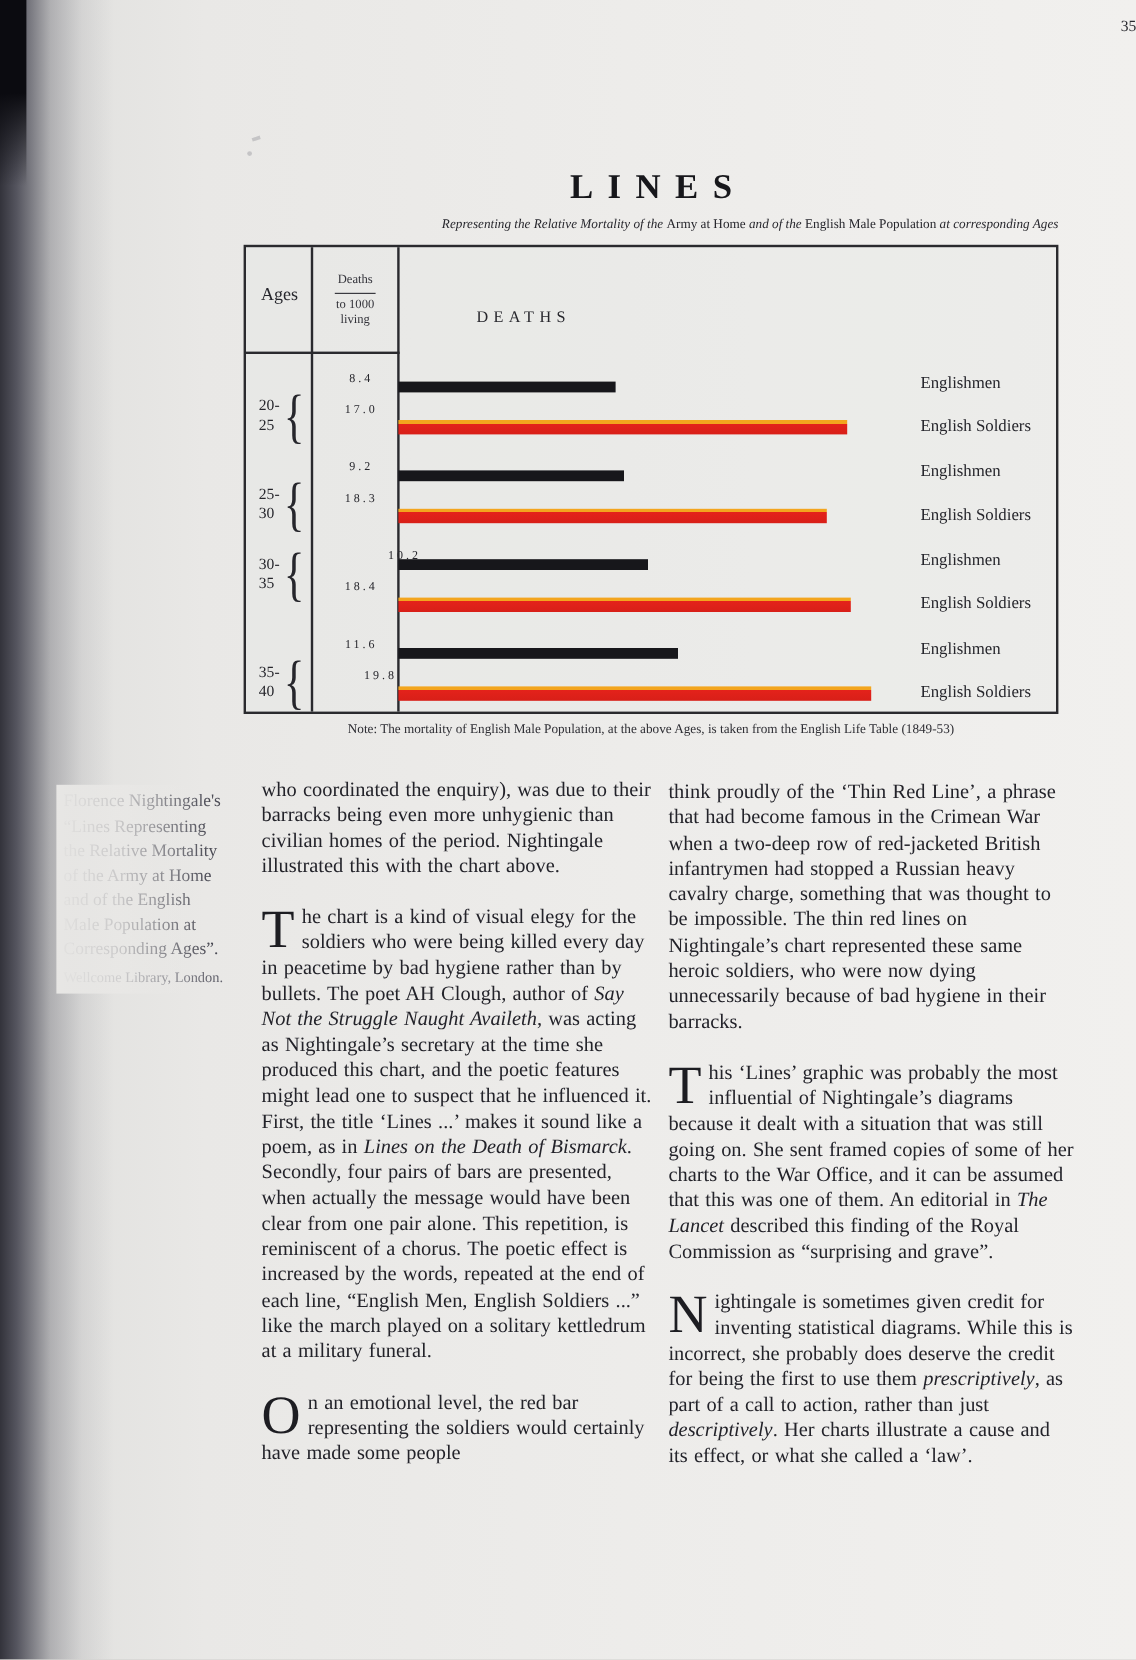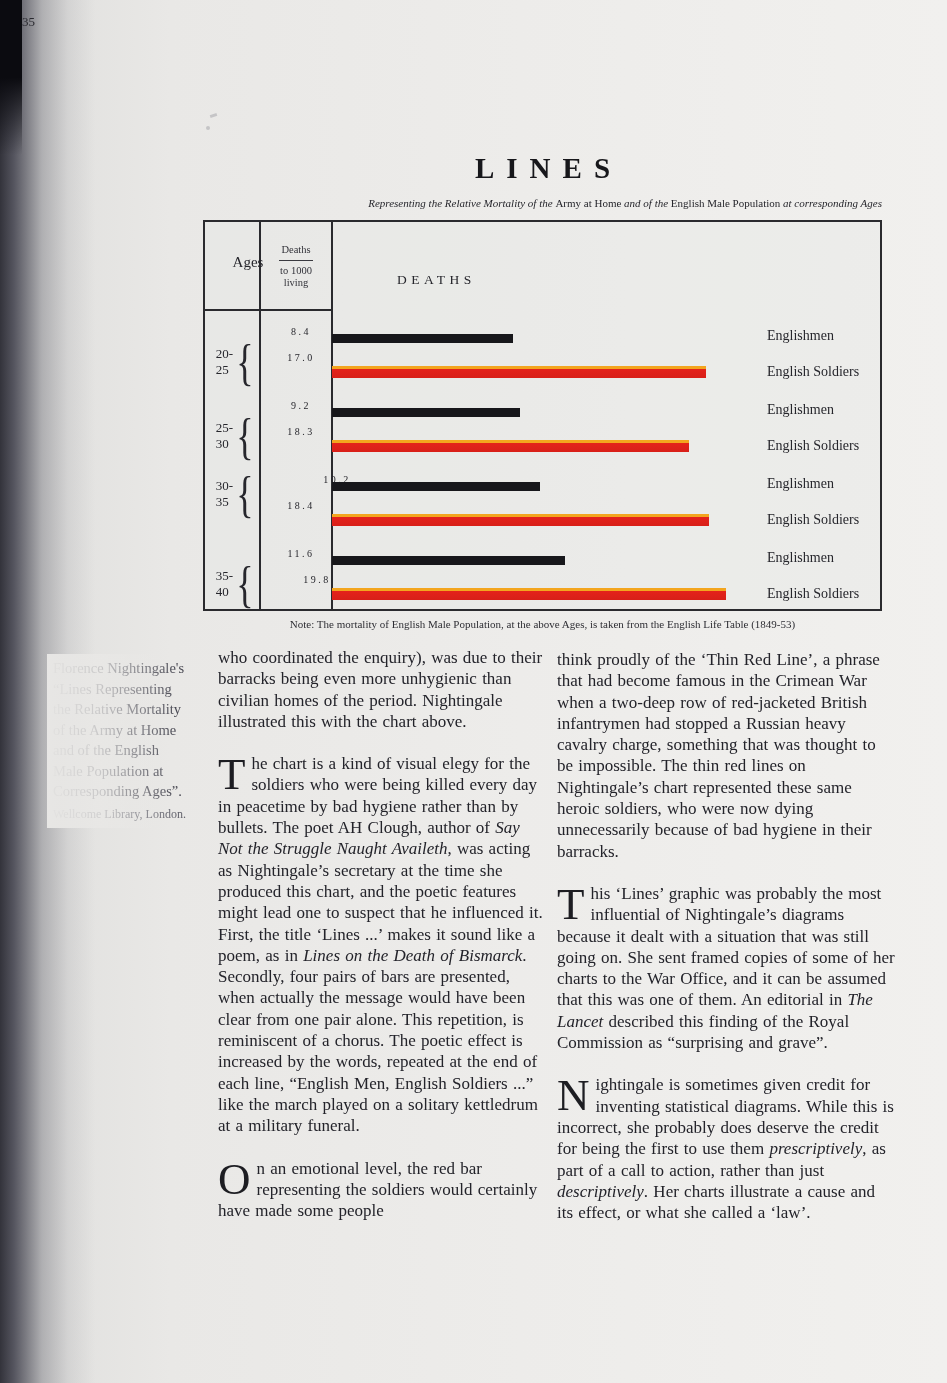--- a/index.html
+++ b/index.html
@@ -8,37 +8,37 @@
     position:relative; width:947px; height:1383px; overflow:hidden;
     background:linear-gradient(90deg,#dededc 0%, #e9e8e6 18%, #edecea 55%, #f1f0ee 100%);
     font-family:"Liberation Serif", serif; color:#23232a;
   }
   
   .gutter{position:absolute;left:0;top:0;bottom:0;width:95px;
     background:linear-gradient(90deg,#33333b 0px,#55555f 14px,rgba(95,95,105,.38) 42px,rgba(120,120,130,.14) 68px,rgba(120,120,130,0) 95px);}
   .gutter-top{position:absolute;left:0;top:0;width:22px;height:155px;
     background:linear-gradient(180deg,#0b0b10 0%,#0b0b10 50%,rgba(11,11,16,0) 100%);}
   .pageno{position:absolute;top:14px;left:0;width:100%;padding-left:22px;box-sizing:border-box;
-    text-align:left;font-size:13px;color:#2a2a30;}
+    text-align:right;font-size:13px;color:#2a2a30;}
   .header{position:absolute;top:27px;left:0;width:100%;padding-left:24px;box-sizing:border-box;margin:0;
     text-align:center;font-size:19.5px;font-weight:bold;letter-spacing:2.2px;color:#17171b;}
   .smudge{position:absolute;left:204px;top:112px;width:16px;height:24px;opacity:.45;}
   .smudge:before,.smudge:after{content:"";position:absolute;background:#9a9aa0;}
   .smudge:before{left:6px;top:2px;width:7px;height:3px;transform:rotate(-18deg);}
   .smudge:after{left:2px;top:14px;width:4px;height:4px;border-radius:50%;}
   
   .figure{position:absolute;left:203px;top:140px;width:679px;}
-  .chart-title{margin:12px;text-align:center;font-size:29px;font-weight:bold;letter-spacing:12px;text-indent:12px;color:#17171b;}
+  .chart-title{margin:0;text-align:center;font-size:29px;font-weight:bold;letter-spacing:12px;text-indent:12px;color:#17171b;}
   .chart-subtitle{margin:8px 0 0 0;text-align:right;font-size:11px;color:#26262c;}
   .chart-subtitle .i{font-style:italic;}
   .chart-box{position:relative;margin-top:11px;width:675px;height:387px;border:2px solid #2a2a2e;background:rgba(230,231,230,.35);}
   .vline{position:absolute;top:0;bottom:0;width:2px;background:#2a2a2e;}
   .v1{left:54px;} .v2{left:126px;}
   .hline{position:absolute;left:0;top:87px;width:128px;height:2px;background:#2a2a2e;}
-  .th-ages{position:absolute;left:16px;top:32px;width:54px;text-align:center;font-size:15px;color:#26262c;}
+  .th-ages{position:absolute;left:1px;top:32px;width:54px;text-align:center;font-size:15px;color:#26262c;}
   .th-deaths{position:absolute;left:56px;top:22px;width:70px;text-align:center;font-size:10.5px;line-height:12px;color:#33333a;}
   .frac-rule{width:34px;margin:4px auto 4px auto;border-top:1.5px solid #3a3a40;}
   .th-bars{position:absolute;left:192px;top:50px;font-size:13.5px;letter-spacing:4.5px;color:#26262c;}
   .age{position:absolute;left:0;width:52px;height:48px;display:flex;align-items:center;justify-content:flex-end;}
   .age .lbl{font-size:13px;color:#26262c;padding-left:40px;}
   .age .brace{font-size:50px;line-height:46px;font-weight:400;color:#26262c;transform:scaleX(.72);margin-left:0px;}
   .val{position:absolute;left:54px;width:84px;text-align:center;font-size:10px;letter-spacing:2.5px;color:#26262c;}
   .bar{position:absolute;left:127px;}
   .bar-black{height:9px;background:#17171b;}
   .bar-red{height:12px;background:linear-gradient(180deg,#f3a51e 0px,#f3a51e 3px,#e4221b 3px,#d81f18 12px);}

